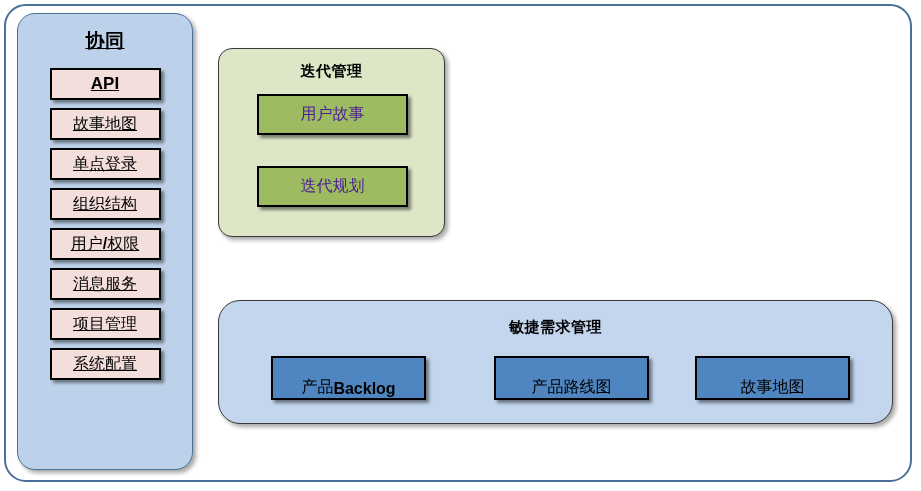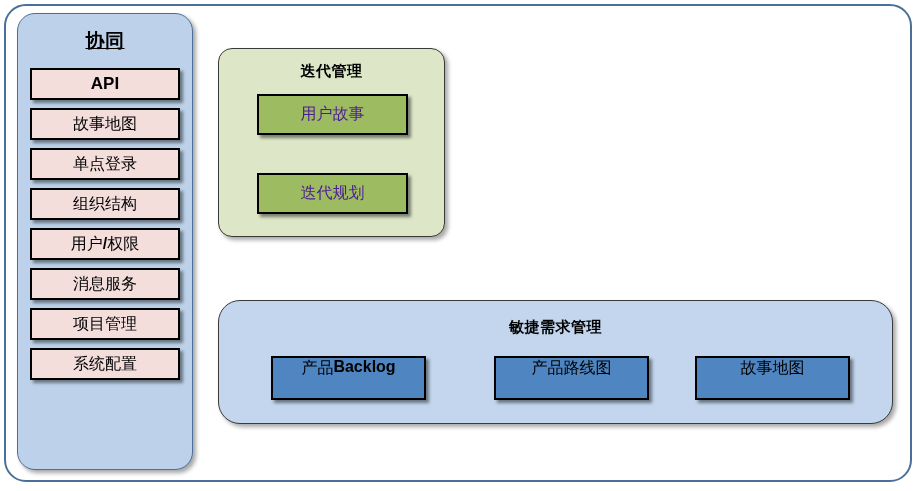--- a/index.html
+++ b/index.html
@@ -70,33 +70,34 @@
   }
   .sidebar-list {
     position: absolute;
     left: 0;
     right: 0;
     top: 54px;
   }
   .sidebar-item {
     position: relative;
     margin: 0 auto 8px auto;
-    width: 150px;
+    width: 111px;
     height: 32px;
     box-sizing: border-box;
     background: #f3dedc;
     border: 2.4px solid #000000;
     box-shadow: 3px 3px 3px rgba(0,0,0,0.45);
     display: flex;
     align-items: center;
     justify-content: center;
     font-family: "Liberation Serif", serif;
     font-size: 16px;
     color: #000000;
     white-space: nowrap;
+    text-decoration: underline;
   }
   .sidebar-item.api-item {
     font-family: "Liberation Sans", sans-serif;
     font-weight: bold;
     font-size: 17px;
   }
   .sidebar-item.mixed-item {
     font-family: "Liberation Serif", serif;
   }
 
@@ -124,21 +125,21 @@
     box-shadow: 3px 3px 3px rgba(0,0,0,0.45);
     display: flex;
     align-items: center;
     justify-content: center;
     font-family: "Liberation Serif", serif;
     font-size: 16px;
     color: #4c1d95;
     white-space: nowrap;
   }
   #iter-box-0 { top: 45px; }
-  #iter-box-1 { top: 124px; }
+  #iter-box-1 { top: 117px; }
 
   
   #taskboard-panel {
     left: 468px;
     top: 48px;
     width: 425px;
     height: 189px;
     background: #e4dfec;
     border-color: #3a3a3a;
   }
@@ -184,21 +185,21 @@
   .agile-box {
     position: absolute;
     top: 55px;
     width: 155px;
     height: 44px;
     box-sizing: border-box;
     background: #4f85c0;
     border: 2.8px solid #000000;
     box-shadow: 3px 3px 3px rgba(0,0,0,0.45);
     display: flex;
-    align-items: flex-start;
+    align-items: flex-end;
     justify-content: center;
     font-family: "Liberation Serif", serif;
     font-size: 16px;
     color: #000000;
     white-space: nowrap;
   }
   #agile-box-0 { left: 52px; }
   #agile-box-1 { left: 275px; }
   #agile-box-2 { left: 476px; }
 

